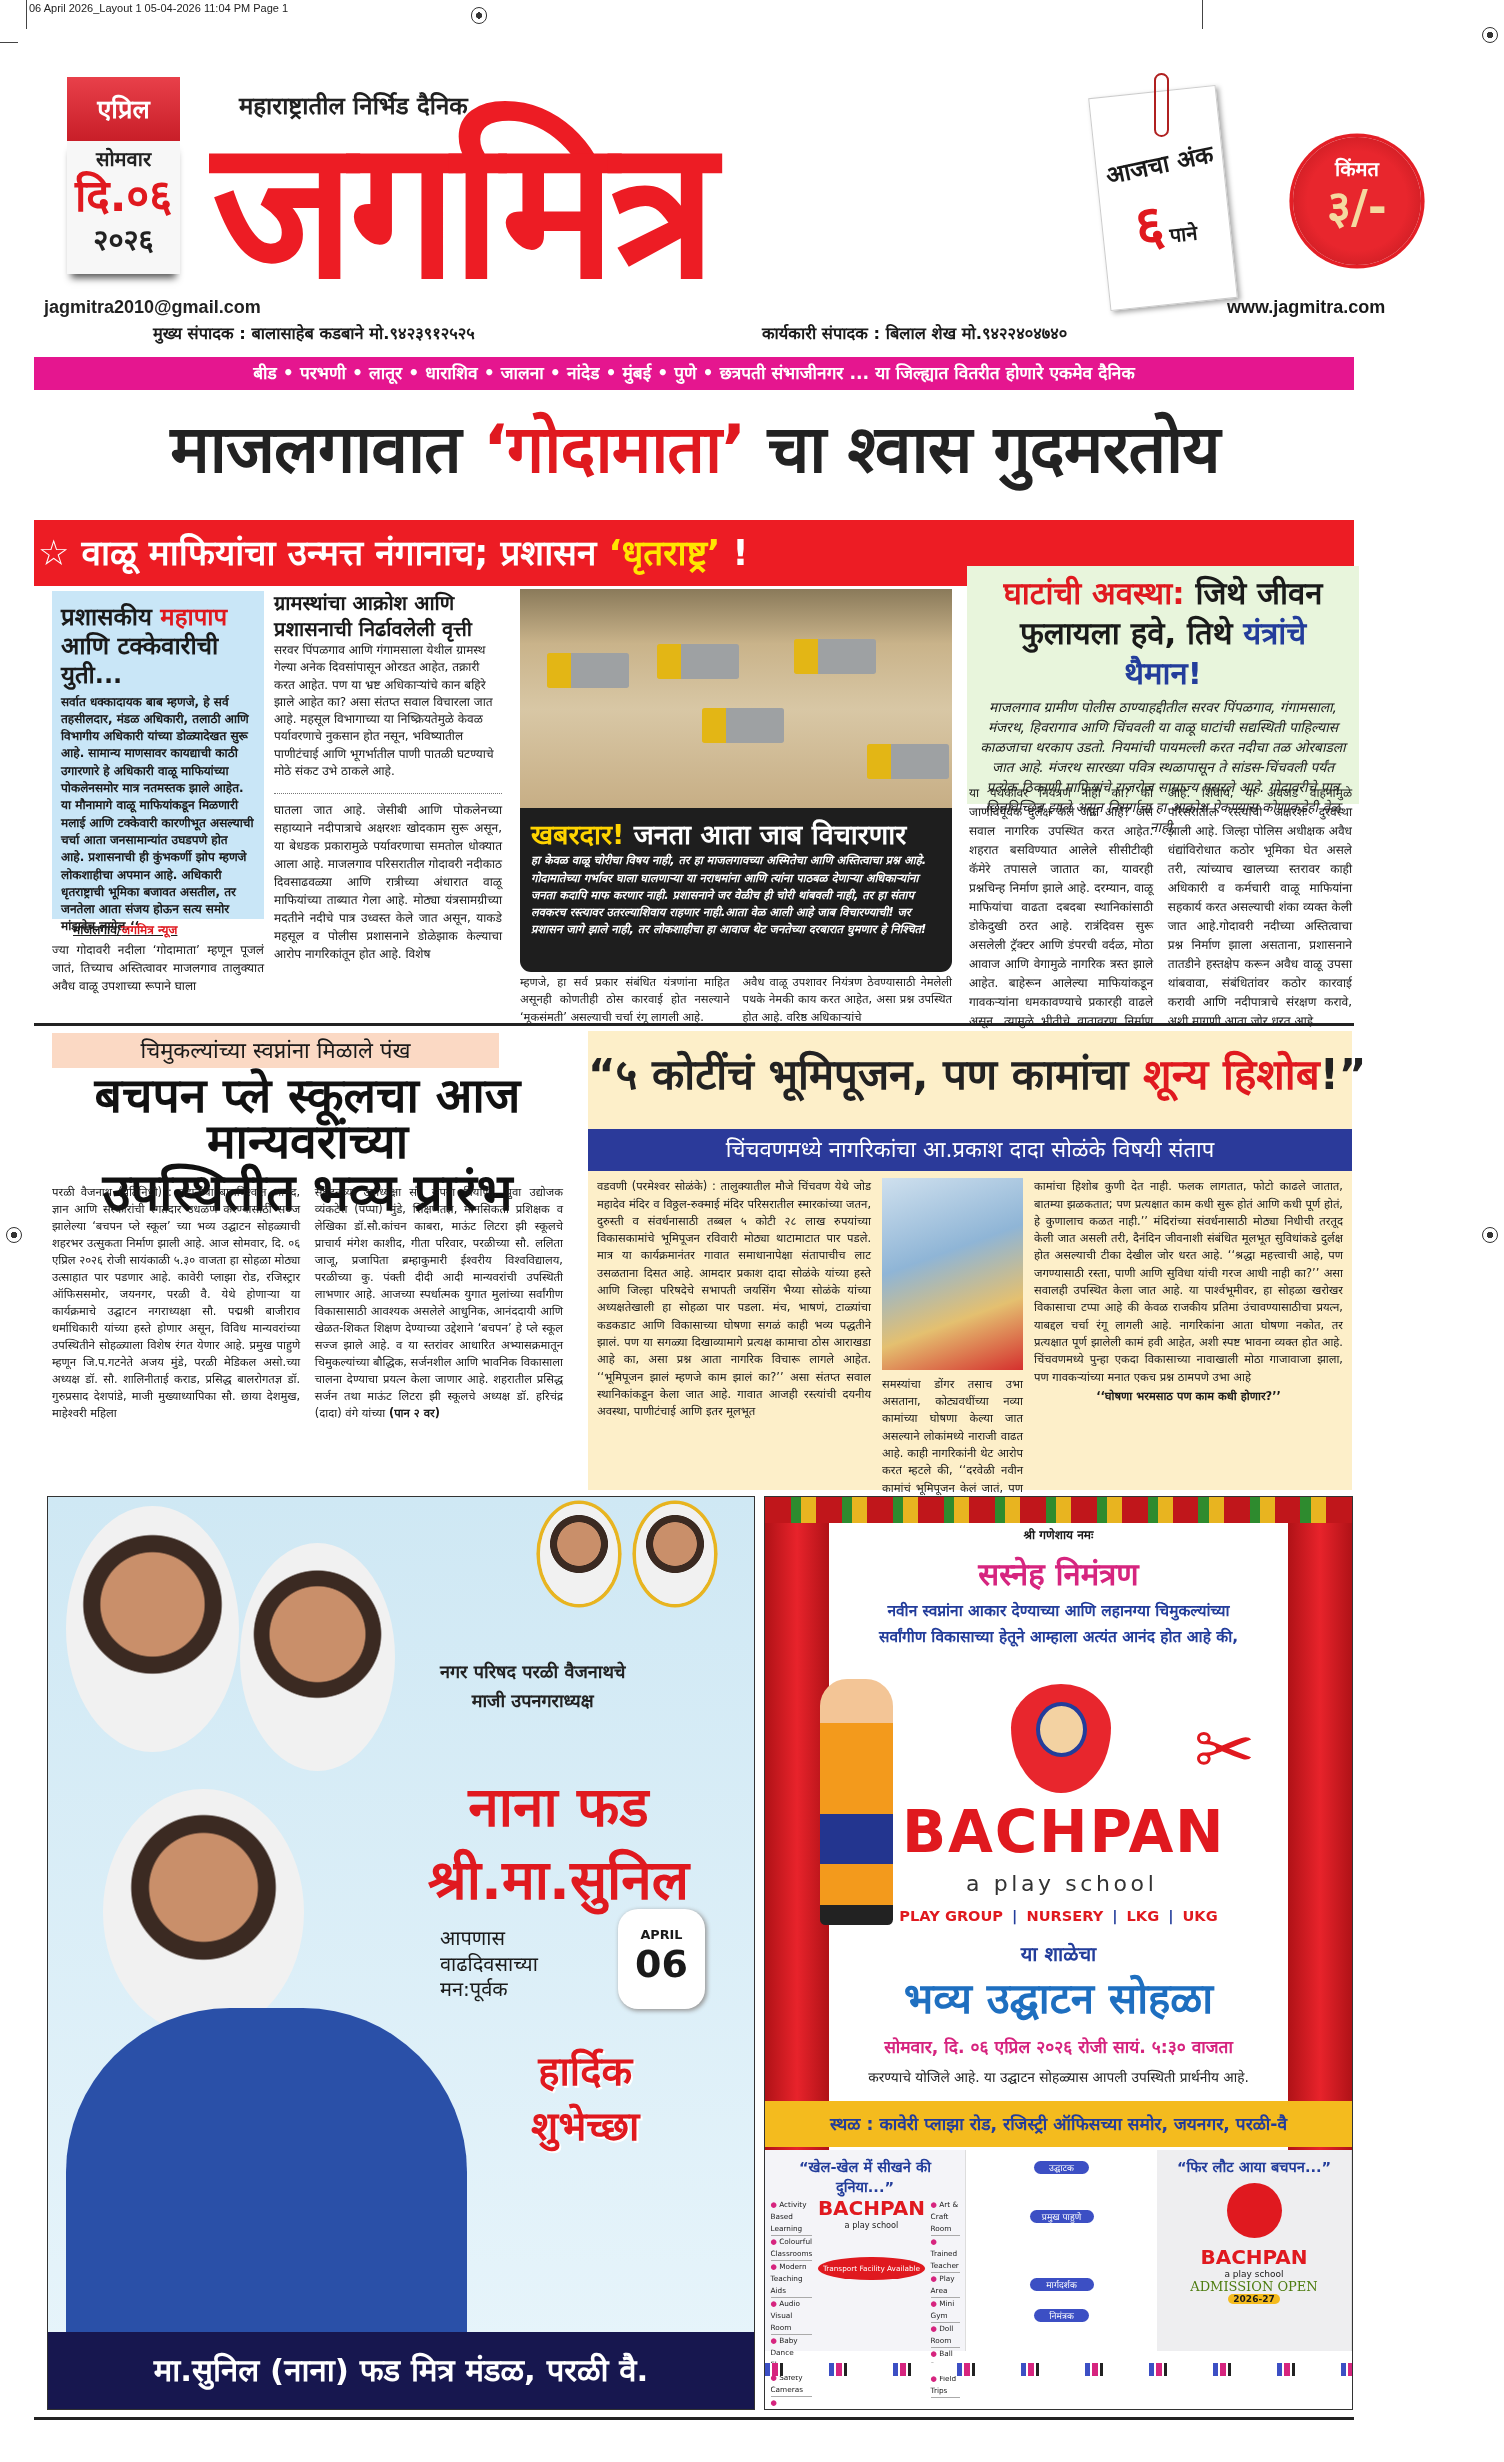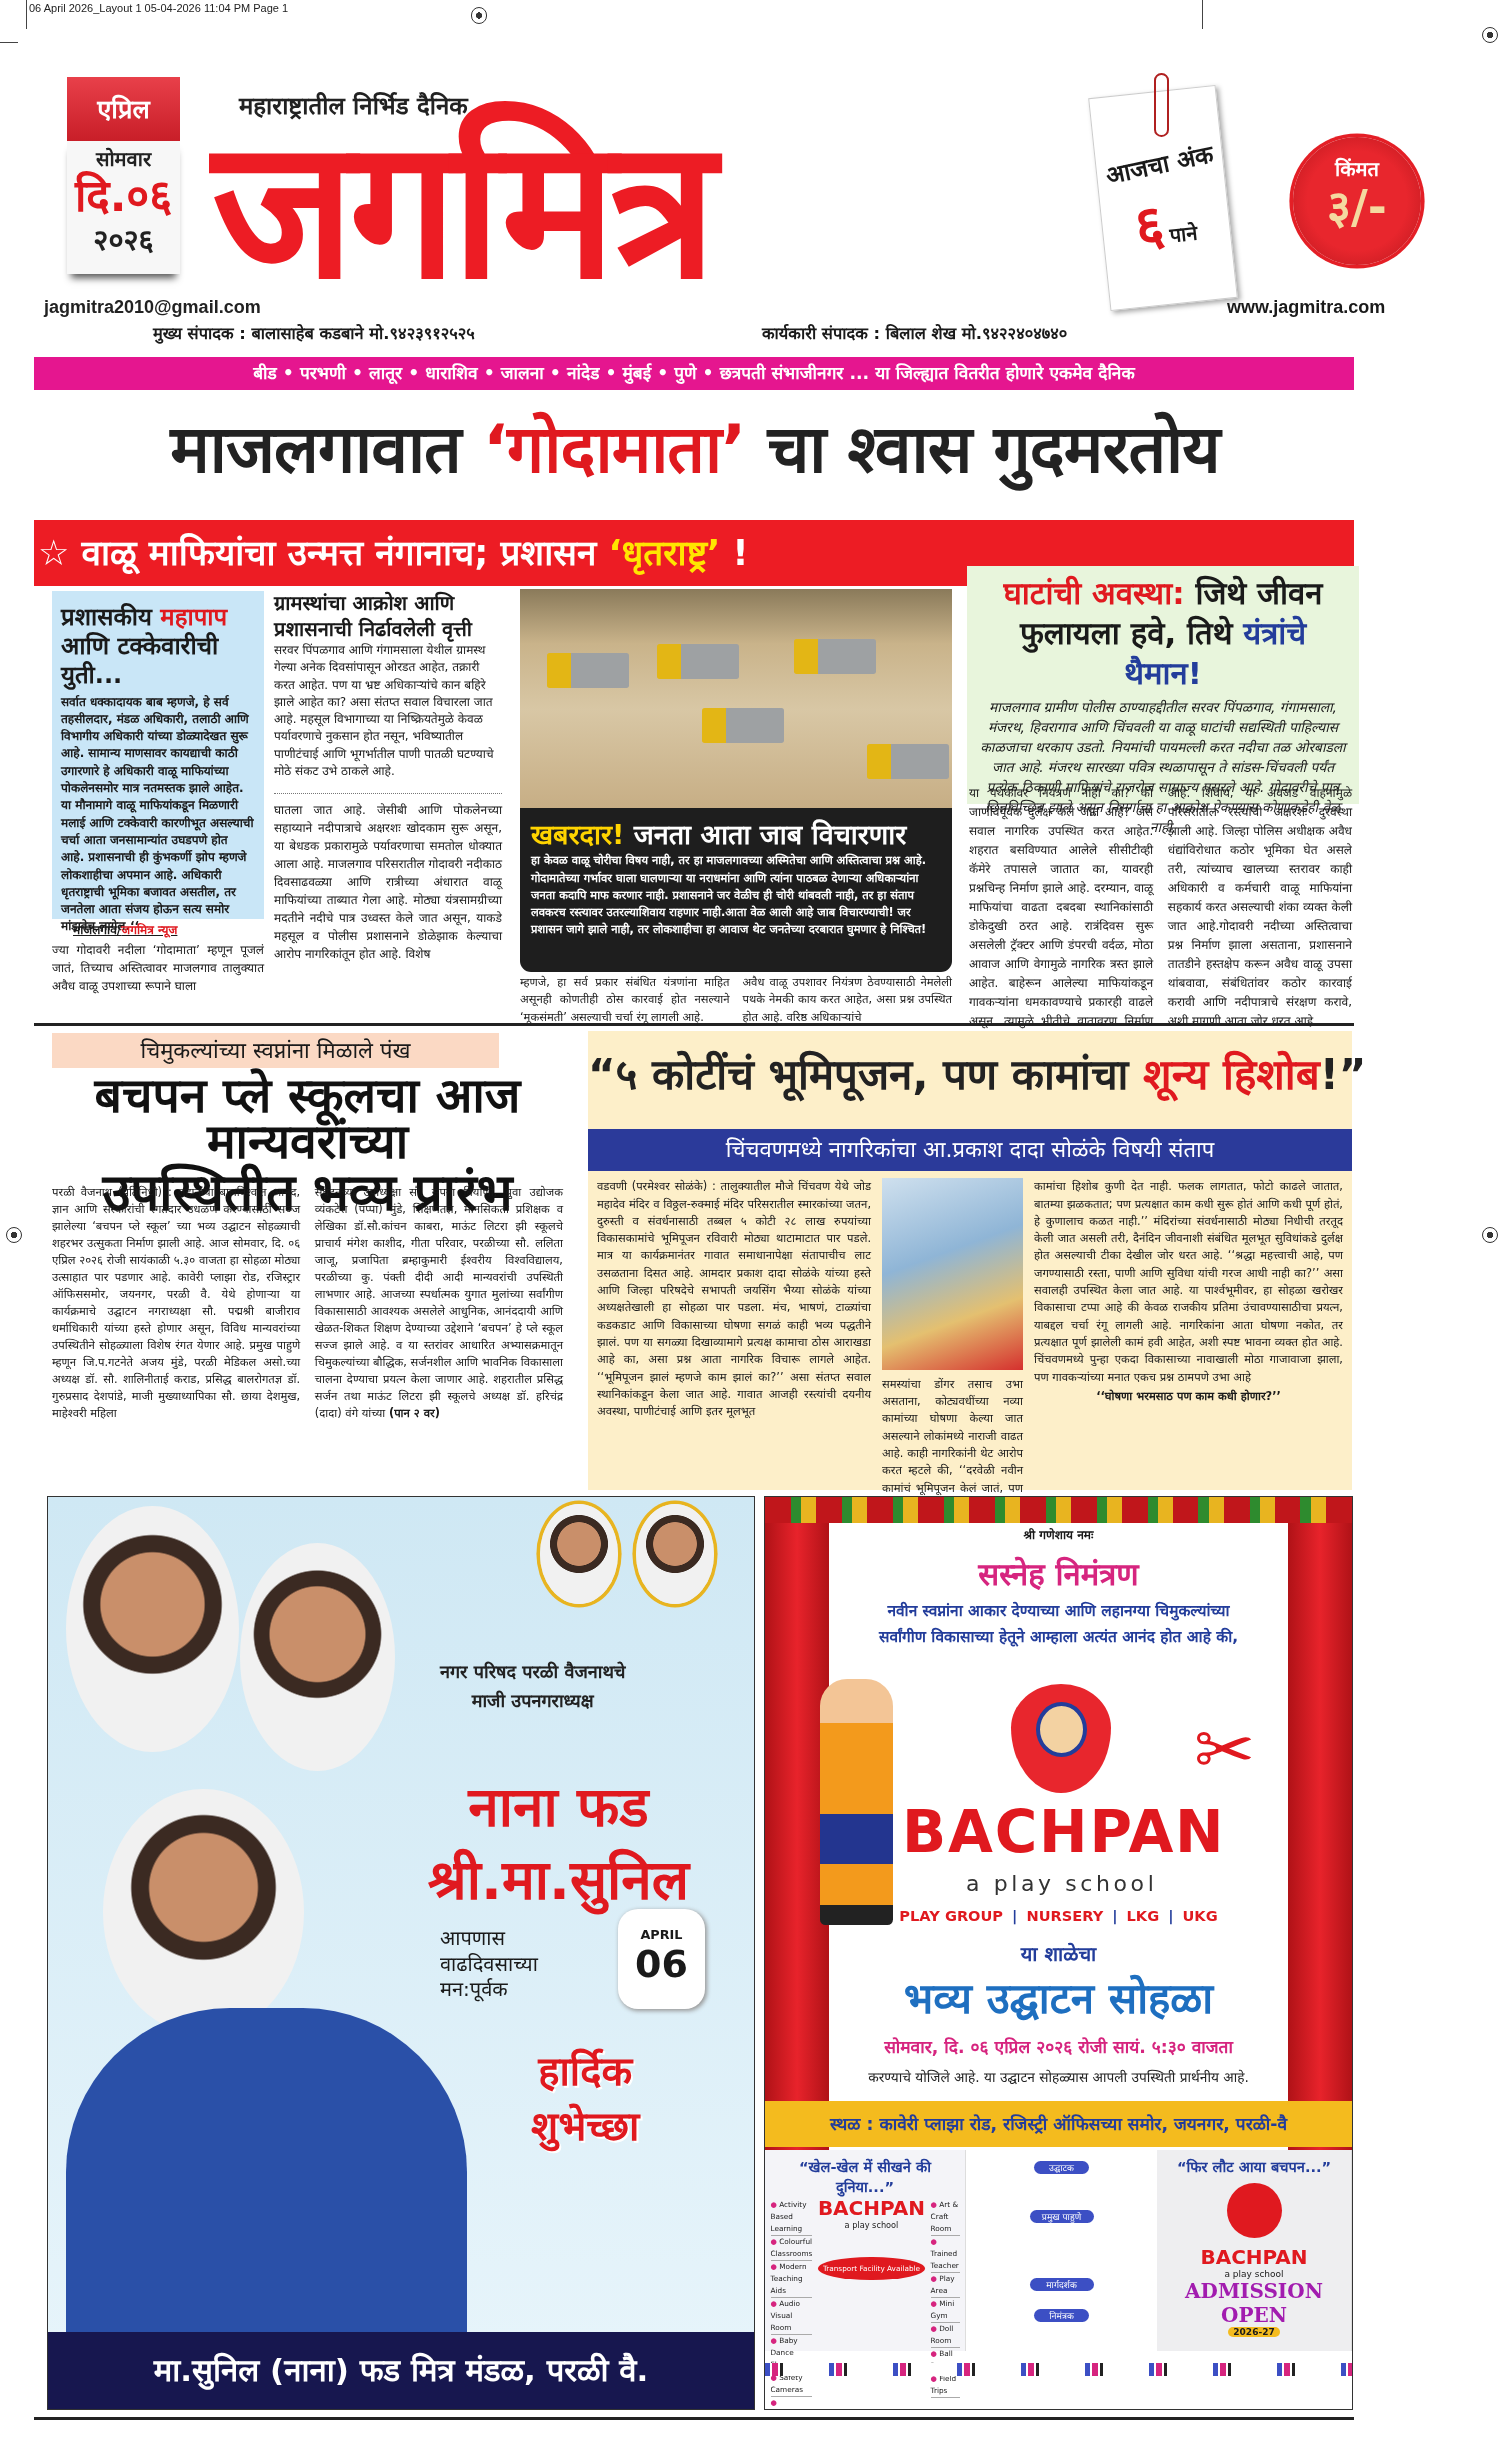--- a/index.html
+++ b/index.html
@@ -49,21 +49,21 @@
 .col2 .lead{font-size:12px;font-weight:normal;line-height:17.3px}
 .col2 .body{font-size:12px;line-height:18px;text-align:justify;margin-top:12.8px;border-top:0.9px dotted #777;padding-top:7.3px}
 .dateline{left:73px;top:921px;font-size:12px;font-weight:bold;text-decoration:underline}
 .dateline .r{color:#e0191f}
 .col1body{left:52px;top:939px;width:212px;font-size:12px;line-height:18px;text-align:justify}
 .photo1{left:520px;top:589px;width:432px;height:219px;background:linear-gradient(180deg,#8a7a5a 0%,#c9b38a 25%,#d8c7a5 55%,#c7ae85 100%)}
 .truck{position:absolute;width:82px;height:35px;background:#9ea1a3;border-left:24px solid #e3b615;border-radius:2.7px}
 .warn{left:520px;top:808px;width:432px;height:164px;background:#1e1e1e;border-radius:0 0 11px 11px;color:#fff;padding:7.3px 11px}
 .warn h3{font-size:27px;font-weight:bold}
 .warn h3 .y{color:#ffd400}
-.warn p{font-size:11.4px;font-weight:bold;line-height:17.3px}
+.warn p{font-size:11.4px;font-style:italic;font-weight:bold;line-height:17.3px}
 .warnbelow{left:520px;top:974px;width:432px;font-size:11.4px;line-height:17.3px;display:flex;gap:12.8px}
 .warnbelow div{flex:1;text-align:justify}
 .rcol{left:969px;top:784px;width:383px;display:flex;gap:14.6px;font-size:12px;line-height:19px}
 .rcol div{flex:1;text-align:justify}
 .hr{height:2.7px;background:#222}
 
 .kicker{left:52px;top:1033px;width:447px;height:35px;background:#fbd9c4;font-size:22px;text-align:center;line-height:35px}
 .bachpan-h{left:52px;top:1072px;width:511px;font-family:"DejaVu Serif",serif;font-weight:900;color:#111;text-align:center}
 .bachpan-h .l1{font-size:48px;line-height:46px}
 .bachpan-h .l2{font-size:51px;line-height:57px}
@@ -104,21 +104,21 @@
 .ad2 .ud{position:absolute;top:471px;width:100%;text-align:center;font-size:42px;font-weight:900;color:#1e6fc0;text-shadow:1.8px 1.8px 0 #fff}
 .ad2 .dt{position:absolute;top:538px;width:100%;text-align:center;font-size:17.3px;font-weight:bold;color:#d6257f}
 .ad2 .ky{position:absolute;top:570px;width:100%;text-align:center;font-size:13.7px;color:#222}
 .ad2 .venue{position:absolute;top:604px;left:0;width:100%;height:46px;background:#f4bb1e;text-align:center;font-size:17.3px;font-weight:bold;color:#233d9b;line-height:46px}
 .panel{position:absolute;top:653px;height:201px;background:#f4f4f8;border-right:0.9px solid #ddd;padding:5.5px;font-size:9px}
 .panel .ptitle{font-size:14.6px;font-weight:bold;color:#233d9b;text-align:center}
 .panel ul{list-style:none;margin-top:3.6px}
 .panel li{font-size:7.3px;line-height:12px;border-bottom:0.9px solid #aaa}
 .panel li::before{content:"● ";color:#d6257f}
 .mini-brand{font-size:20px;font-weight:bold;color:#e0191f;text-align:center}
-.adm{font-size:20px;font-weight:700;color:#a21caf;text-align:center;font-family:"DejaVu Serif",serif}
+.adm{font-size:13px;font-weight:400;color:#4d7c0f;text-align:center;font-family:"DejaVu Serif",serif}
 .dots{position:absolute;top:866px;left:0;width:100%;height:12.8px;background:repeating-linear-gradient(90deg,#3c4fc4 0 5.5px,#fff 5.5px 7.3px,#d6257f 7.3px 12.8px,#fff 12.8px 14.6px,#222 14.6px 18px,#fff 18px 64px)}
 .bottomhr{left:34px;top:2417px;width:1320px;height:2.7px;background:#222}
 </style>
 </head>
 <body>
 
 <div class="abs slug">06 April 2026_Layout 1  05-04-2026  11:04 PM  Page 1</div>
 <div class="abs crop-v" style="left:25.5px;top:0"></div>
 <div class="abs crop-h" style="left:0;top:42px"></div>
 <div class="abs reg" style="left:471px;top:7.3px"></div>

